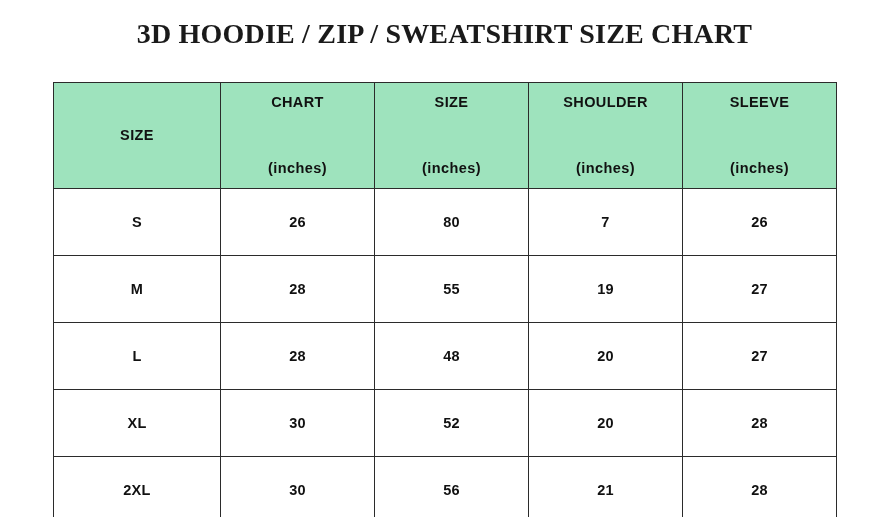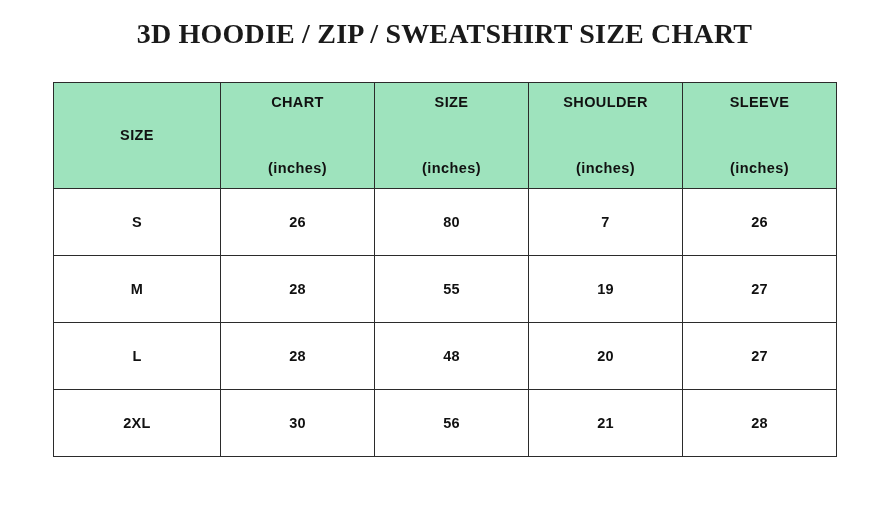--- a/index.html
+++ b/index.html
@@ -128,20 +128,27 @@
           <td>27</td>
         </tr>
         <tr>
           <td>L</td>
           <td>28</td>
           <td>48</td>
           <td>20</td>
           <td>27</td>
         </tr>
         <tr>
+          <td>XL</td>
+          <td>30</td>
+          <td>52</td>
+          <td>20</td>
+          <td>28</td>
+        </tr>
+        <tr>
           <td>2XL</td>
           <td>30</td>
           <td>56</td>
           <td>21</td>
           <td>28</td>
         </tr>
       </tbody>
     </table>
   </div>
 

